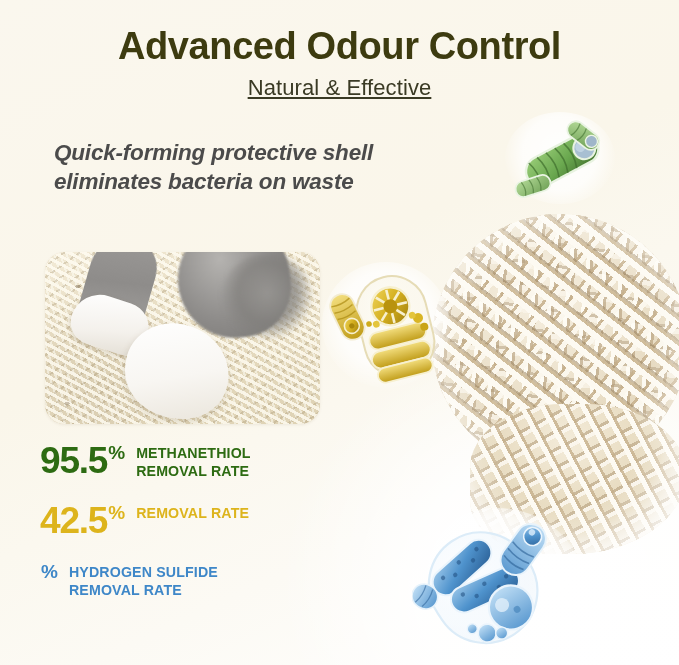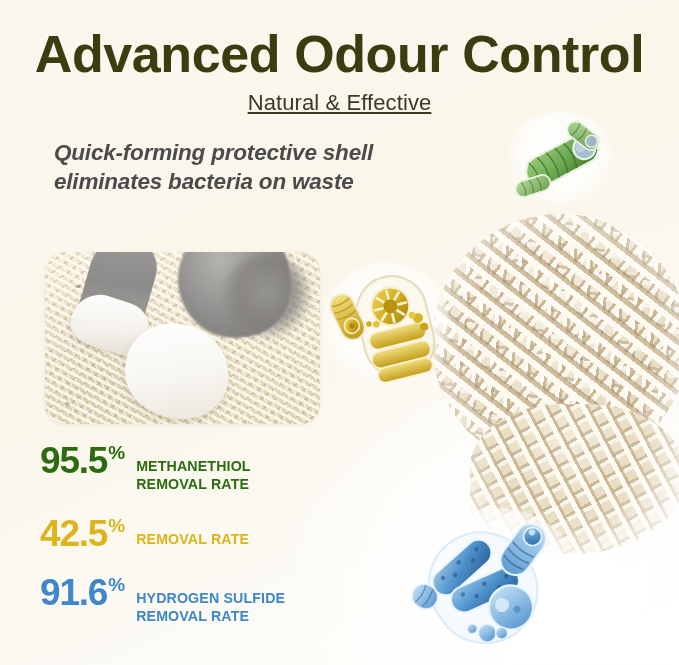--- a/index.html
+++ b/index.html
@@ -18,21 +18,21 @@
     background:
       radial-gradient(ellipse 60% 55% at 82% 88%, #ffffff 0%, rgba(255,255,255,0.85) 35%, rgba(255,255,255,0) 68%),
       linear-gradient(155deg, #faf7ee 0%, #faf6ea 42%, #fcfaf4 72%, #ffffff 100%);
     overflow:hidden;
   }
 
   
   .header { position:absolute; top:0; left:0; width:679px; text-align:center; }
   .title {
     margin-top:27px;
-    font-size:52px; font-weight:bold;
+    font-size:38px; font-weight:bold;
     letter-spacing:-0.4px;
     color:#3d3b10;
     line-height:1.05;
   }
   .subtitle {
     margin-top:8px;
     font-size:22px; font-weight:normal;
     color:#3a3a24;
     letter-spacing:0.1px;
     text-decoration:underline;
@@ -184,21 +184,21 @@
   }
   .stat-pct {
     font-size:19px; font-weight:bold;
     letter-spacing:0;
     margin-left:1px;
     margin-top:1px;
     line-height:1;
   }
   .stat-label {
     margin-left:11px;
-    margin-top:16px;
+    margin-top:3px;
     font-size:14.2px; font-weight:bold;
     line-height:1.24;
     letter-spacing:0.15px;
     text-transform:uppercase;
   }
   .stat-label span { display:block; }
 
   .stat-1 .stat-number, .stat-1 .stat-pct, .stat-1 .stat-label { color:#2d6b12; }
   .stat-2 .stat-number, .stat-2 .stat-pct, .stat-2 .stat-label { color:#ddb41c; }
   .stat-3 .stat-number, .stat-3 .stat-pct, .stat-3 .stat-label { color:#3e87c8; }
@@ -411,21 +411,20 @@
         <span>42.5</span>
         <span class="stat-pct">%</span>
       </div>
       <div class="stat-label">
         <span>REMOVAL RATE</span>
       </div>
     </div>
 
     <div class="stat stat-3">
       <div class="stat-number">
-        <span>91.6</span>
         <span class="stat-pct">%</span>
       </div>
       <div class="stat-label">
         <span>HYDROGEN SULFIDE</span>
         <span>REMOVAL RATE</span>
       </div>
     </div>
 
   </div>
 

